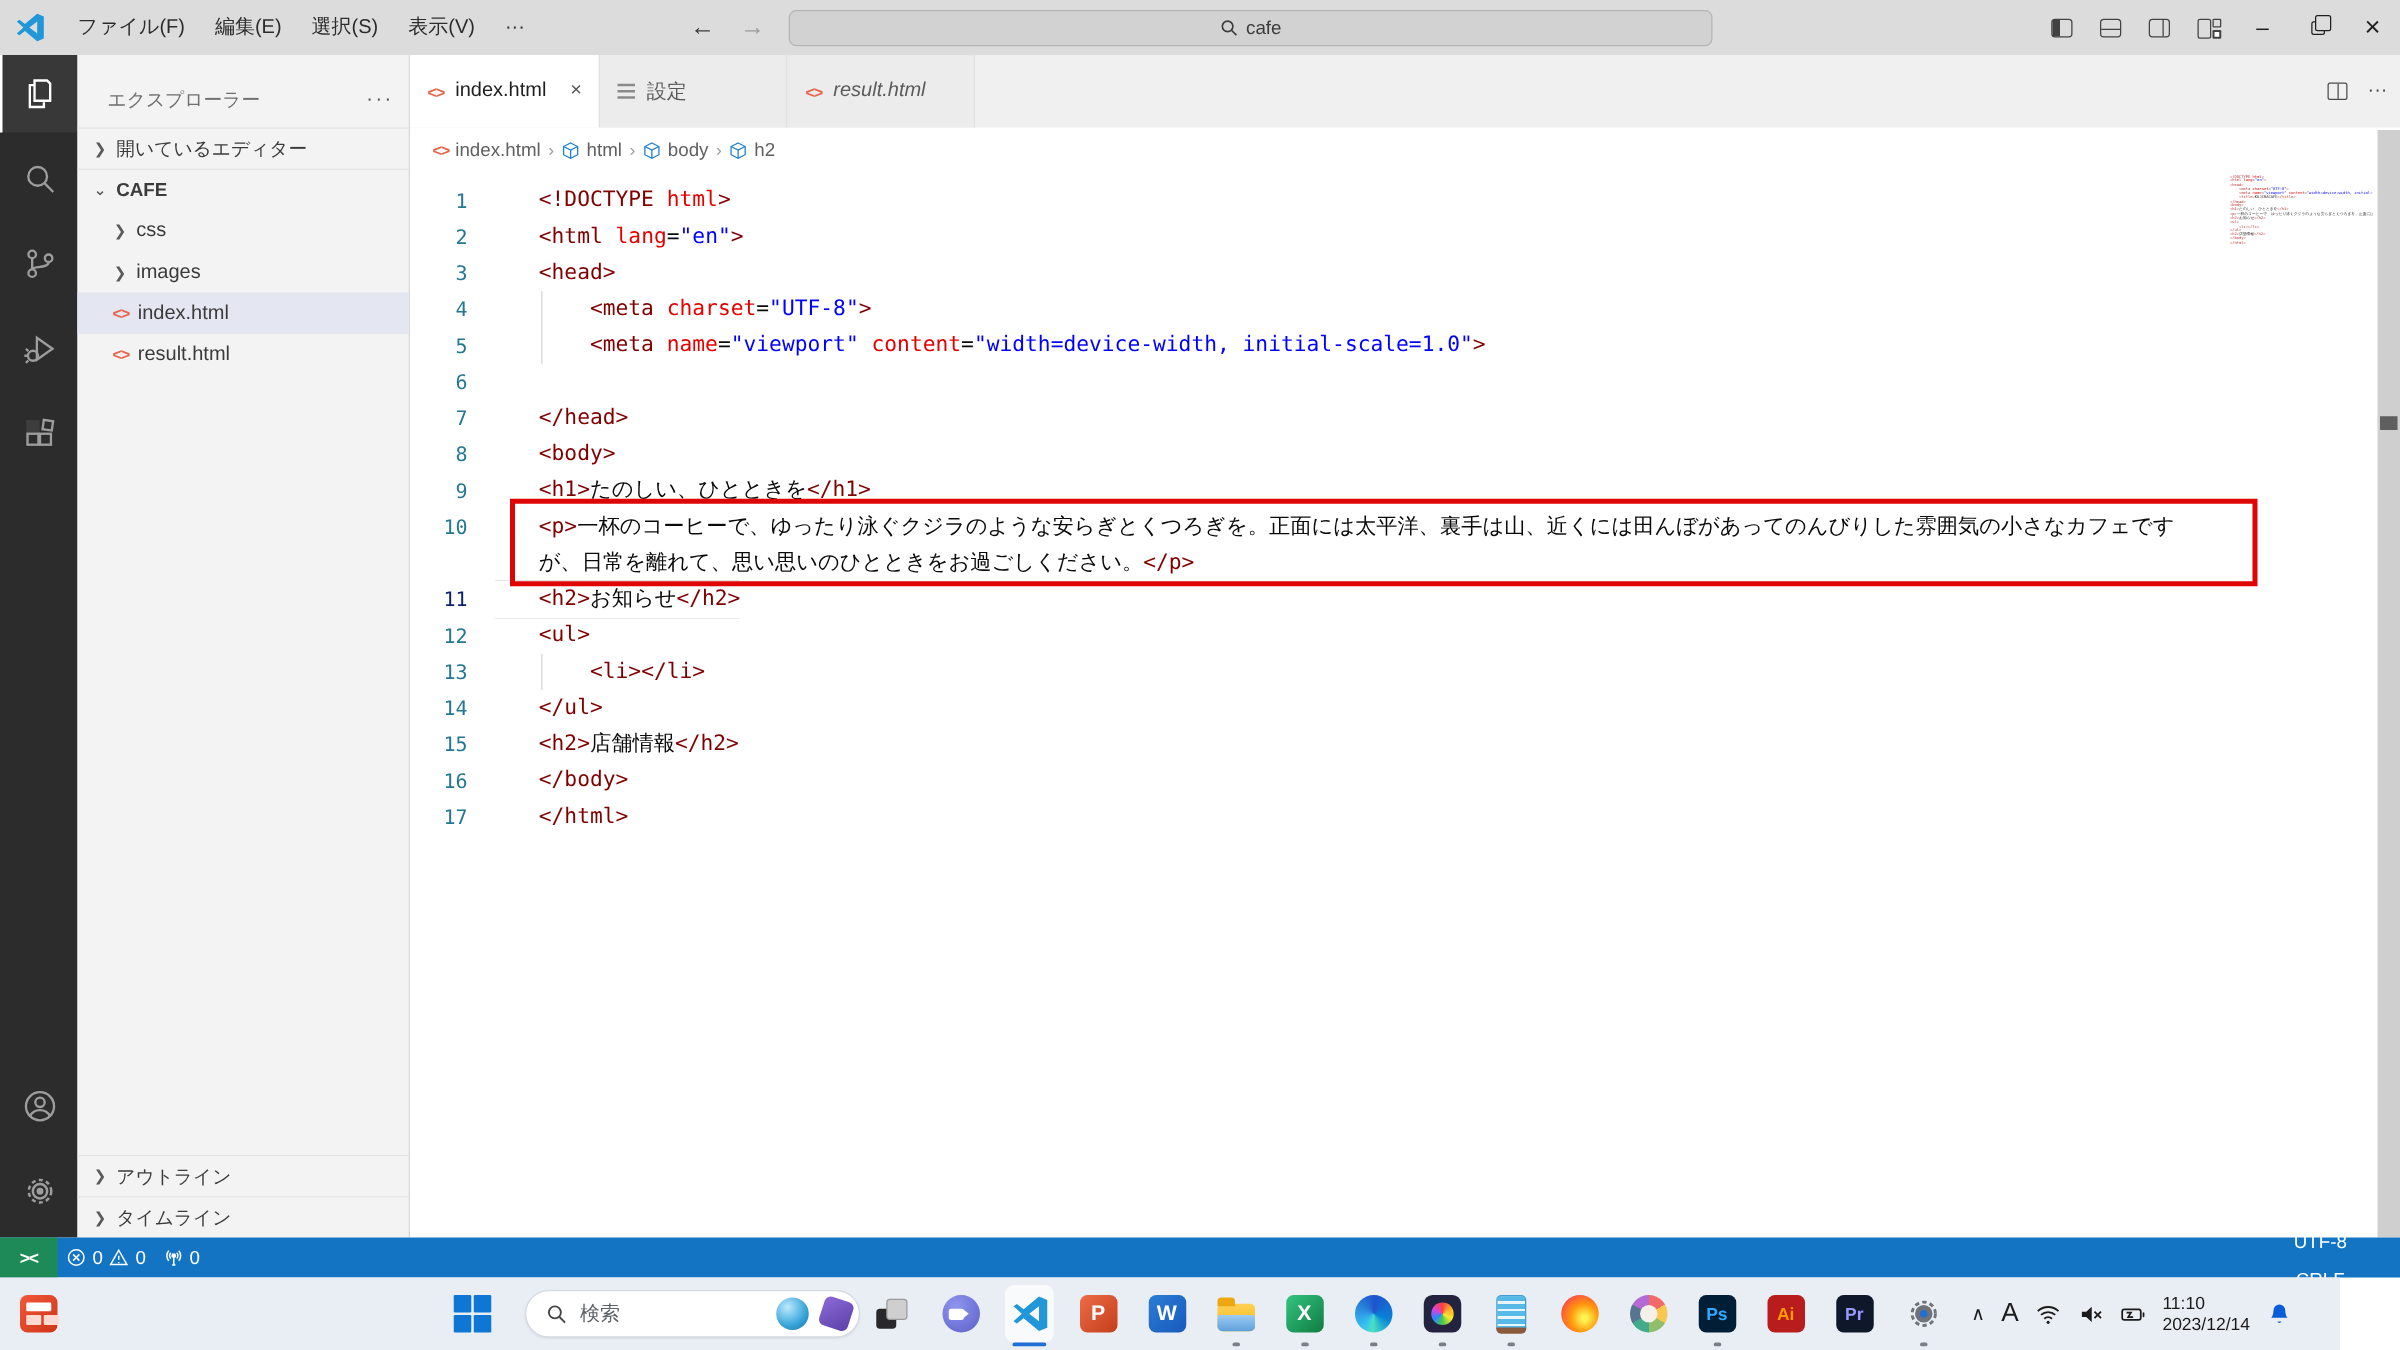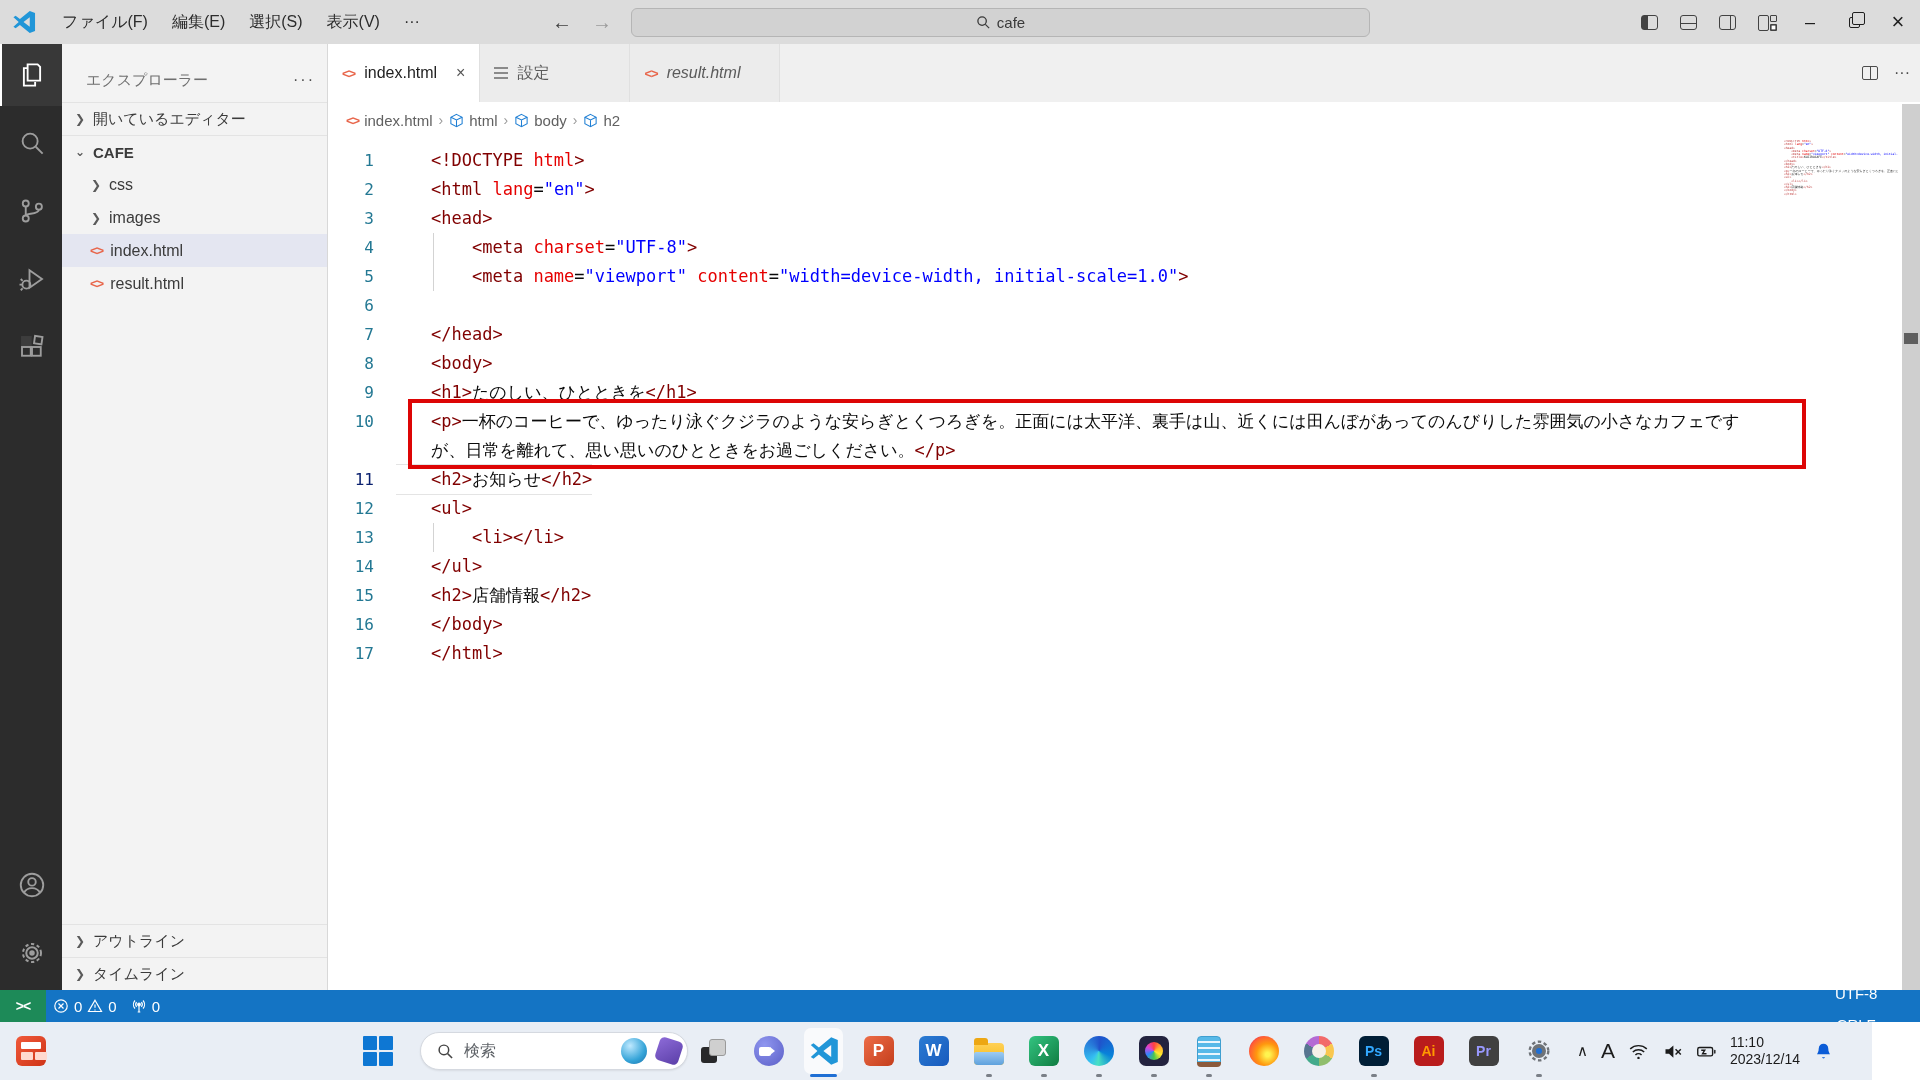--- a/index.html
+++ b/index.html
@@ -122,21 +122,21 @@
   .ticon-edge{border-radius:50%;background:conic-gradient(from 220deg,#35c1f1,#2052cb 40%,#0883d9 70%,#49e0c2 90%,#35c1f1);}
   .ticon-adobe-cc{border-radius:7px;background:#23233f;}
   .ticon-adobe-cc::before{content:"";width:18px;height:18px;border-radius:50%;background:conic-gradient(#ff4040,#ffb02e,#ffe92e,#46c94b,#2e86ff,#d843d8,#ff4040);}
   .ticon-notepad{width:24px;border-radius:4px;background:repeating-linear-gradient(#57b9e8 0 4px,#eaf6fd 4px 6px);border:1px solid #3f9fd0;position:relative;}
   .ticon-notepad::after{content:"";position:absolute;left:-1px;right:-1px;bottom:-2px;height:5px;background:#8b5a3c;border-radius:0 0 4px 4px;}
   .ticon-firefox{border-radius:50%;background:radial-gradient(circle at 62% 62%,#fff44f 8%,#ff980e 42%,#ff5d36 70%,#b5007f 100%);}
   .ticon-paint{border-radius:50%;background:conic-gradient(#f26a6a 0 60deg,#f9c74f 0 120deg,#90be6d 0 180deg,#43aa8b 0 240deg,#577590 0 300deg,#b46ad4 0 360deg);position:relative;}
   .ticon-paint::before{content:"";position:absolute;inset:8px;background:#f5f0e8;border-radius:50%;}
   .ticon-photoshop{border-radius:6px;background:#001e36;color:#31a8ff;font-size:14px;}
   .ticon-illustrator{border-radius:6px;background:#b91c1c;color:#ff9a00;font-size:14px;}
-  .ticon-premiere{border-radius:6px;background:#404040;color:#9999ff;font-size:14px;}
+  .ticon-premiere{border-radius:6px;background:#0f172a;color:#9999ff;font-size:14px;}
   .ticon-settings{color:#6f7378;}
   .tray{position:absolute;right:0;top:0;height:58px;display:flex;align-items:center;gap:13px;padding-right:38px;color:#1b1b1b;}
   .tray .chev{font-size:15px;}
   .tray .ime{font-size:21px;}
   .clock{text-align:left;font-size:14px;line-height:17px;}
   .tray svg{width:21px;height:21px;}
 </style>
 </head>
 <body>
 

